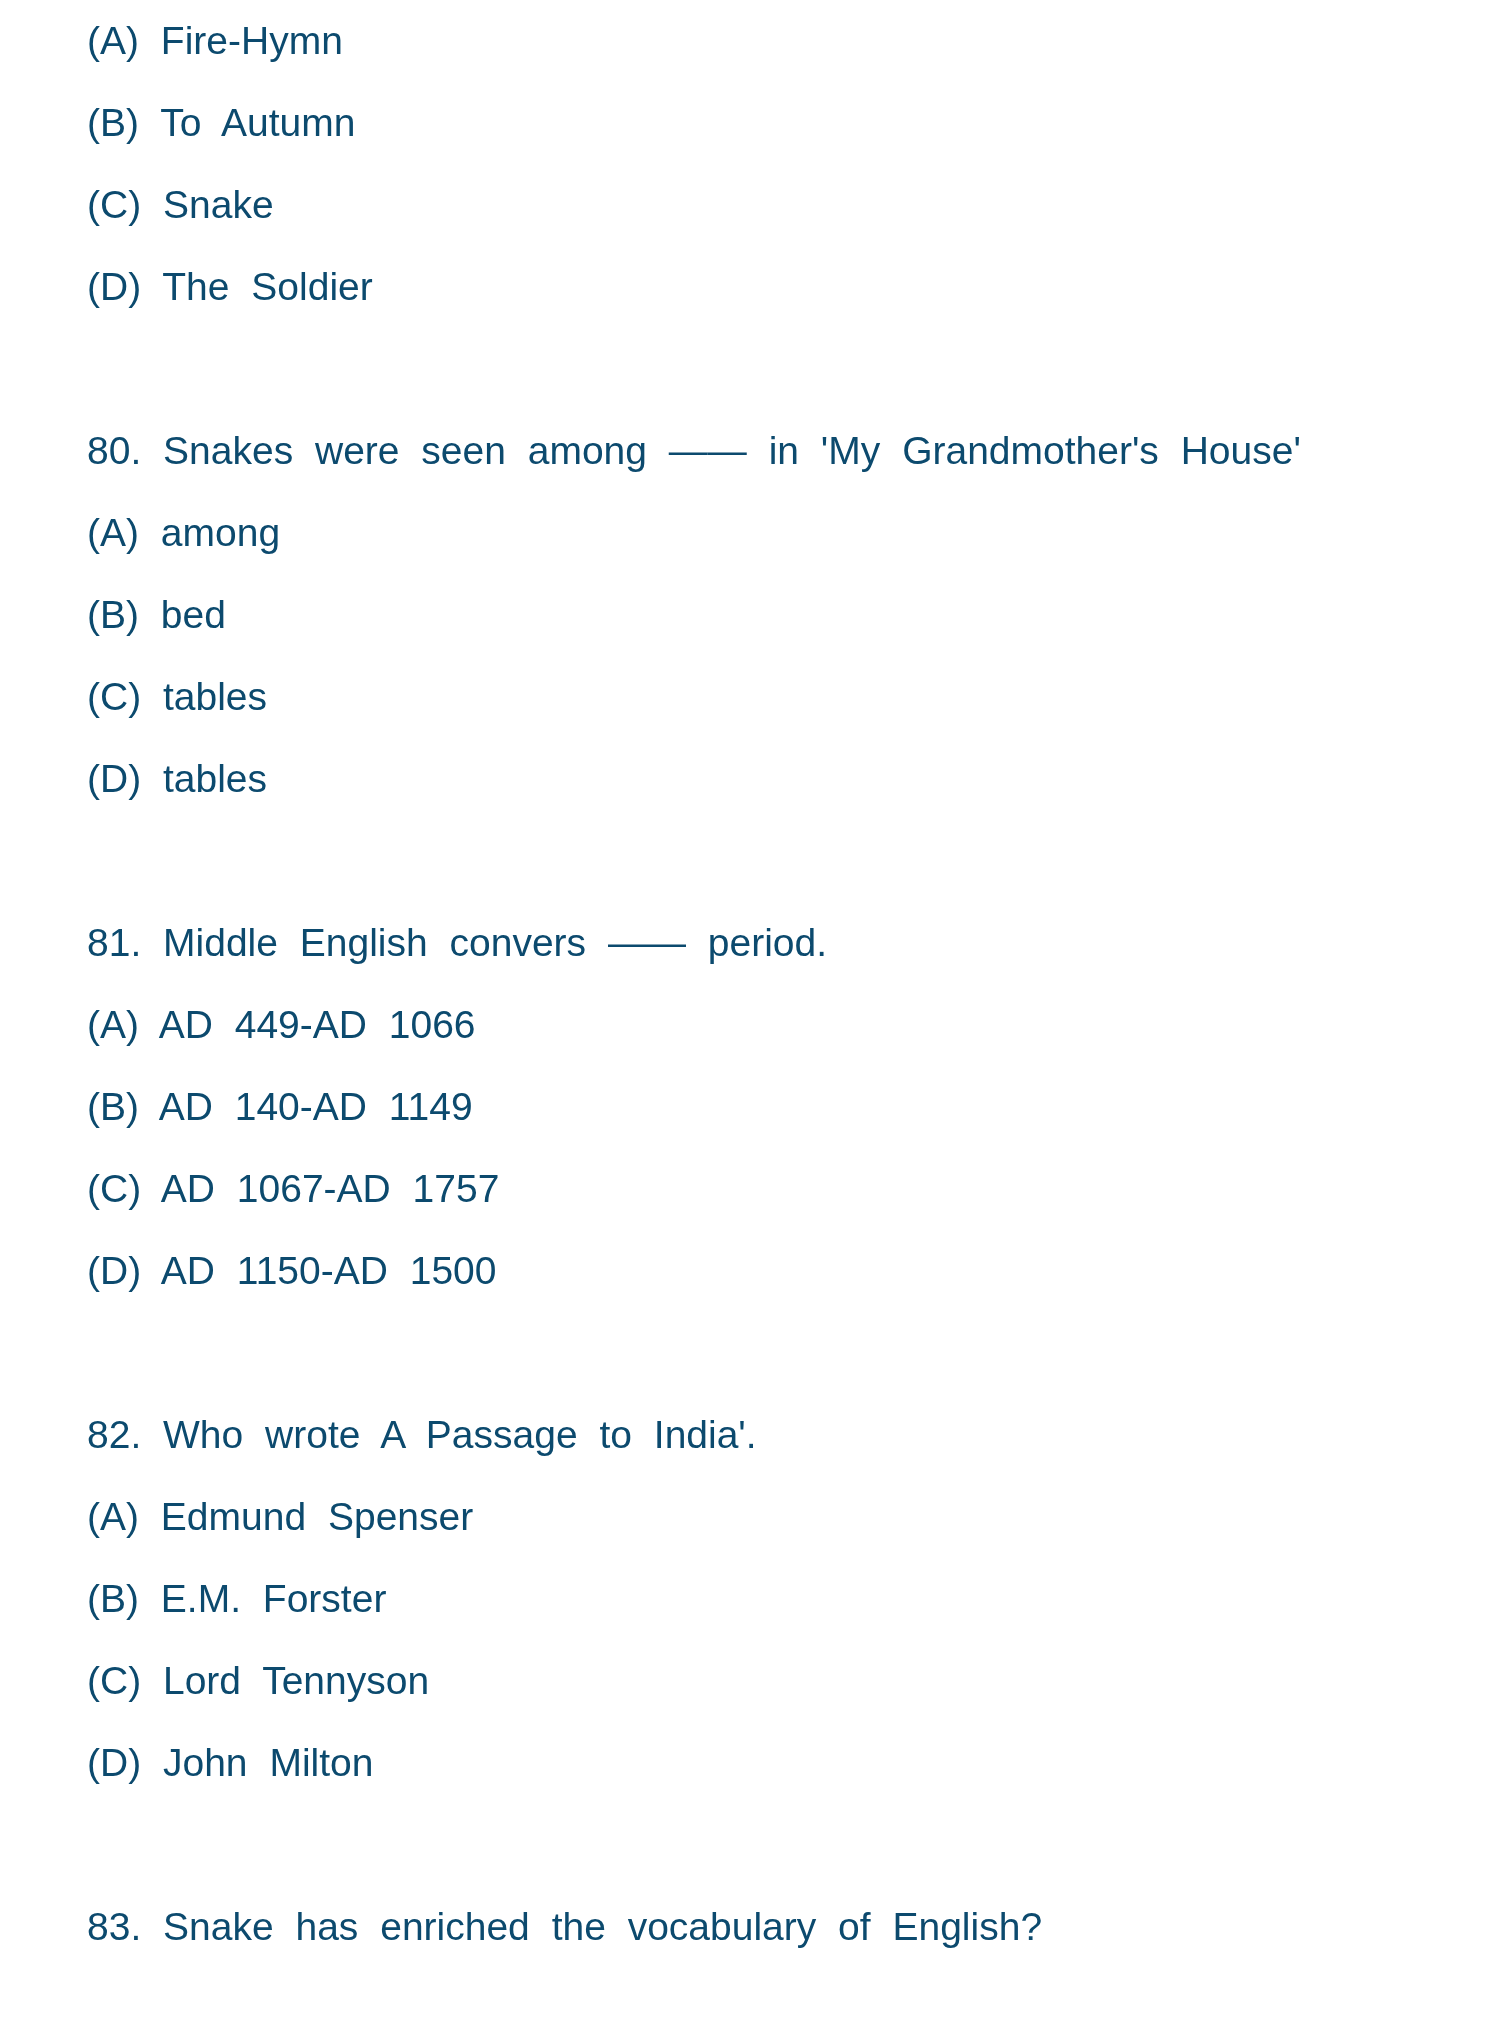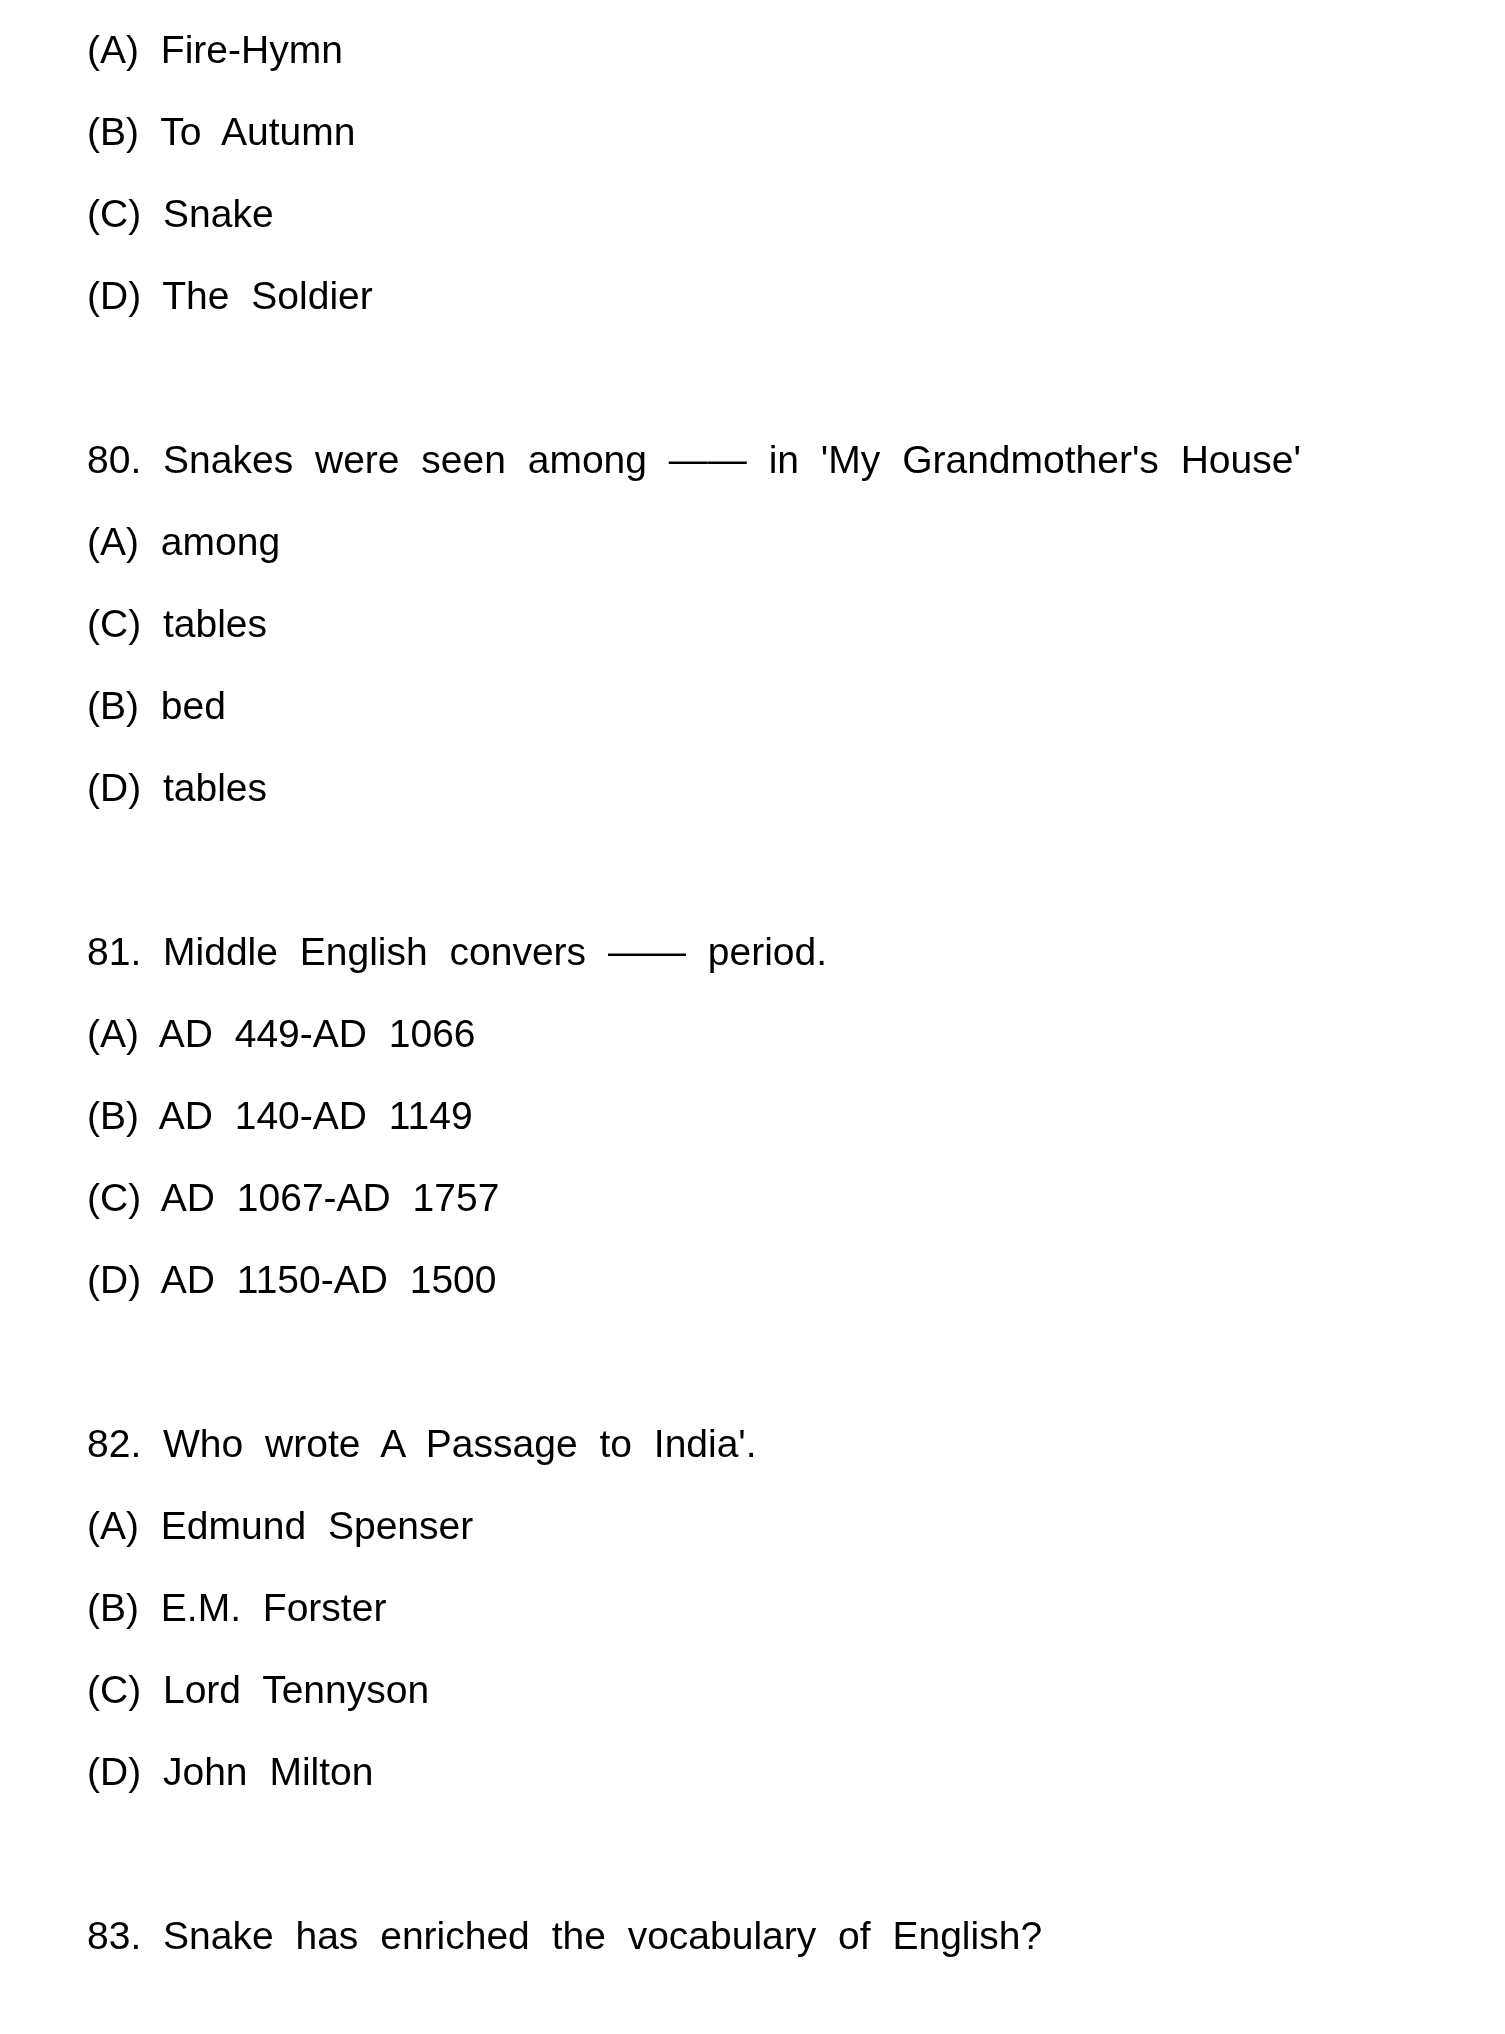--- a/index.html
+++ b/index.html
@@ -9,26 +9,26 @@
     }
     body {
       width: 1505px;
       height: 2034px;
       overflow: hidden;
       position: relative;
     }
     .page {
       position: absolute;
       left: 87px;
-      top: 9px;
+      top: 0;
       width: 1380px;
       font-family: "Liberation Sans", sans-serif;
       font-size: 39px;
       line-height: 82px;
-      color: #000000;
+      color: #0c4a6e;
       word-spacing: 11px;
     }
     .line {
       height: 82px;
       white-space: pre;
     }
     .spacer {
       height: 82px;
     }
     .q-block { }
@@ -45,22 +45,22 @@
     <div class="line"><span class="opt-label">(B)</span> <span class="opt-text">To Autumn</span></div>
     <div class="line"><span class="opt-label">(C)</span> <span class="opt-text">Snake</span></div>
     <div class="line"><span class="opt-label">(D)</span> <span class="opt-text">The Soldier</span></div>
   </div>
 
   <div class="spacer"></div>
 
   <div class="q-block">
     <div class="line"><span>80.</span> <span>Snakes were seen among —— in 'My Grandmother's House'</span></div>
     <div class="line"><span class="opt-label">(A)</span> <span class="opt-text">among</span></div>
+    <div class="line"><span class="opt-label">(B)</span> <span class="opt-text">bed</span></div>
     <div class="line"><span class="opt-label">(C)</span> <span class="opt-text">tables</span></div>
-    <div class="line"><span class="opt-label">(B)</span> <span class="opt-text">bed</span></div>
     <div class="line"><span class="opt-label">(D)</span> <span class="opt-text">tables</span></div>
   </div>
 
   <div class="spacer"></div>
 
   <div class="q-block">
     <div class="line"><span>81.</span> <span>Middle English convers —— period.</span></div>
     <div class="line"><span class="opt-label">(A)</span> <span class="opt-text">AD 449-AD 1066</span></div>
     <div class="line"><span class="opt-label">(B)</span> <span class="opt-text">AD 140-AD 1149</span></div>
     <div class="line"><span class="opt-label">(C)</span> <span class="opt-text">AD 1067-AD 1757</span></div>

